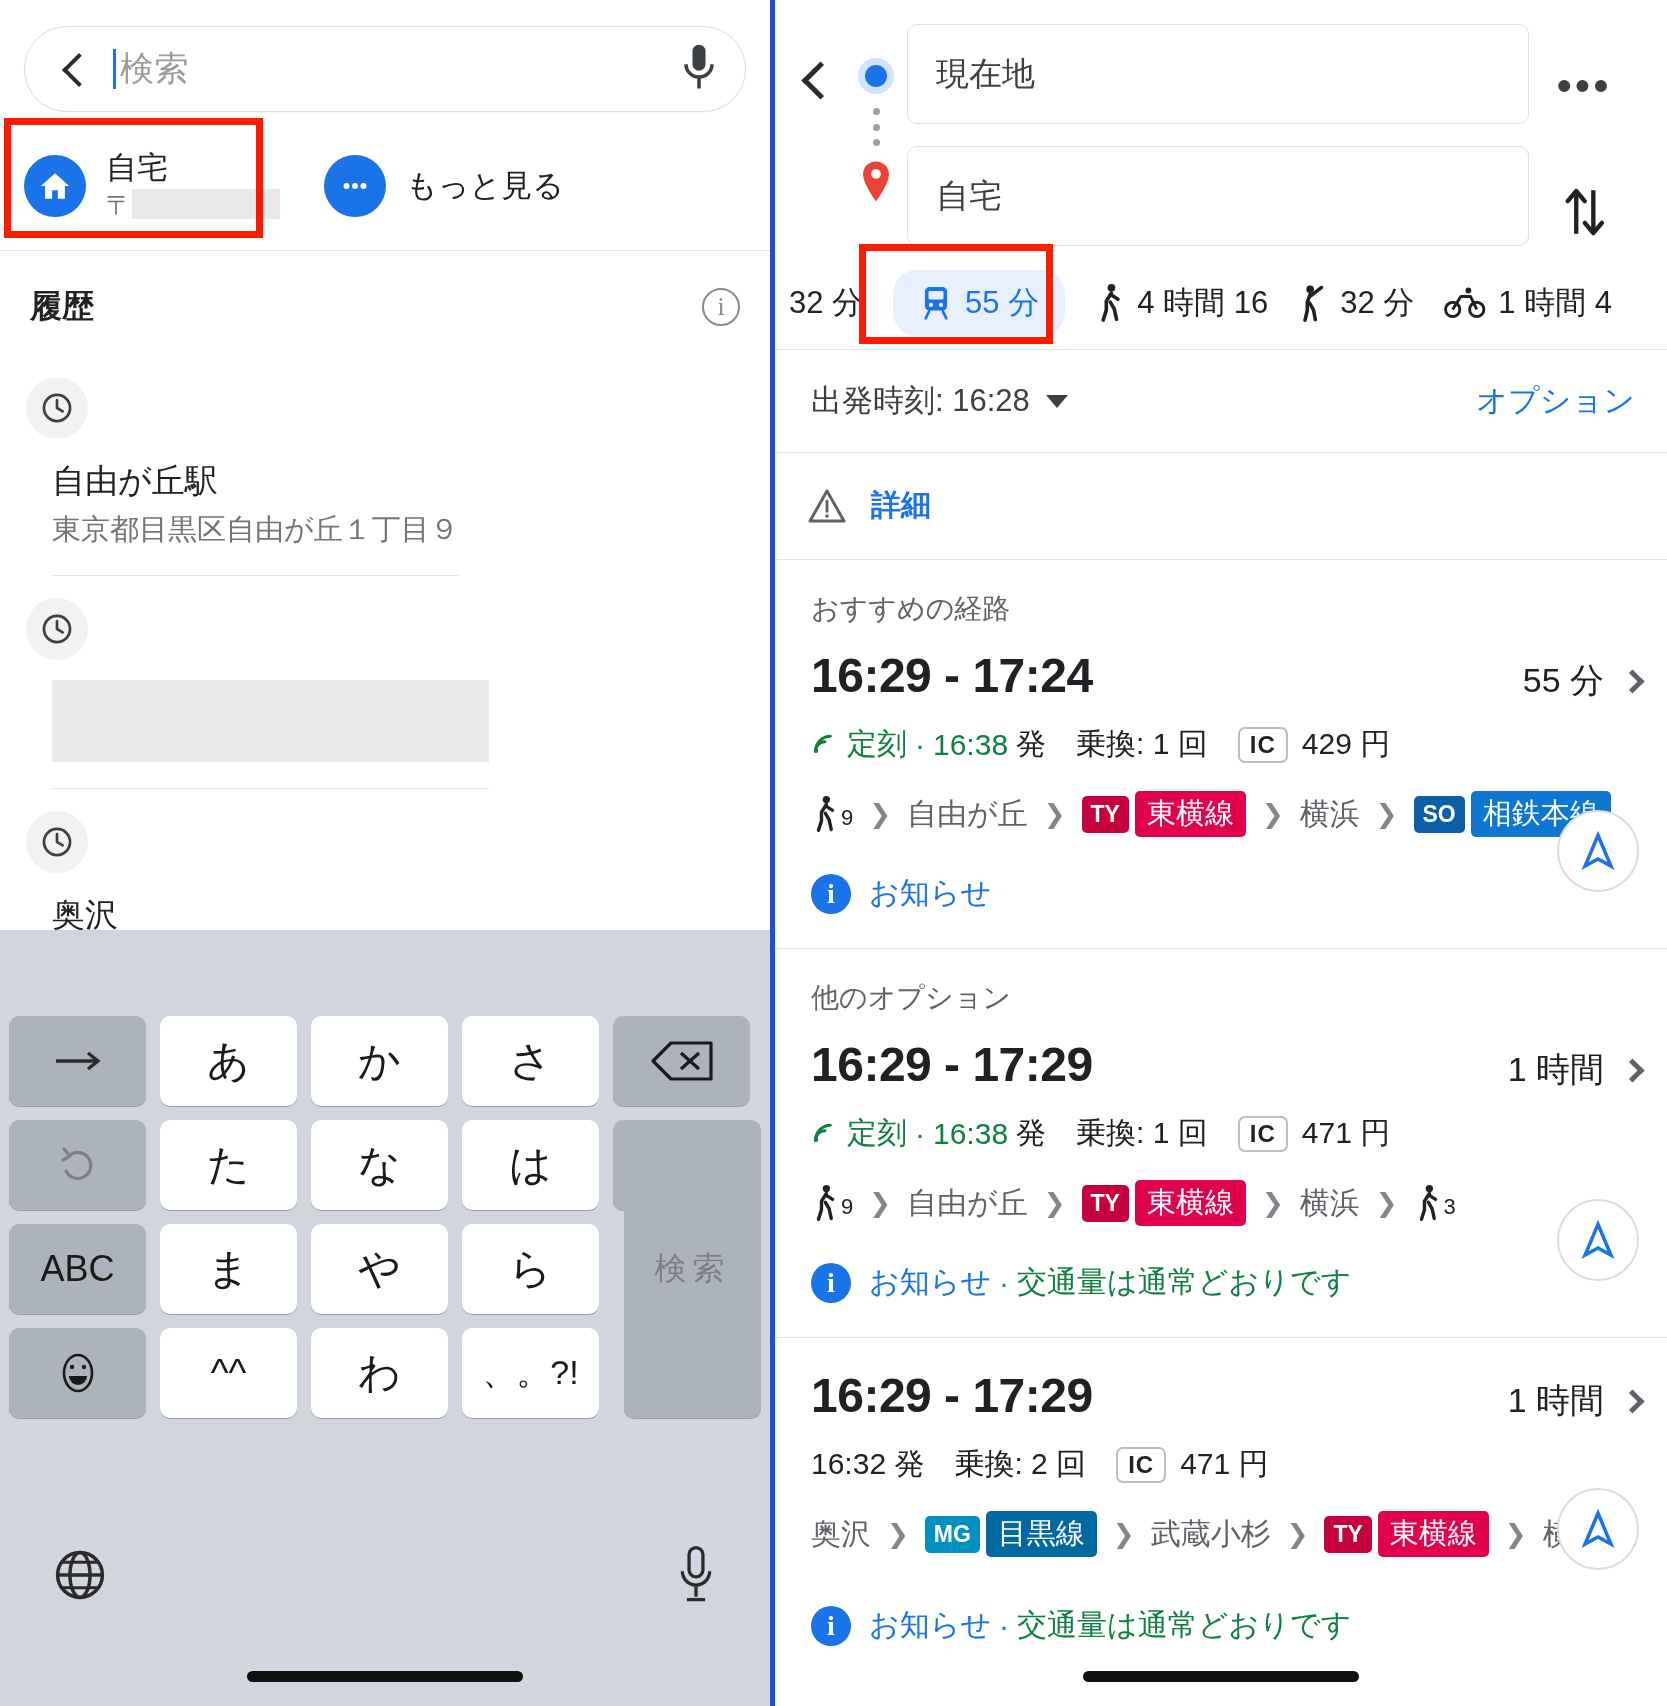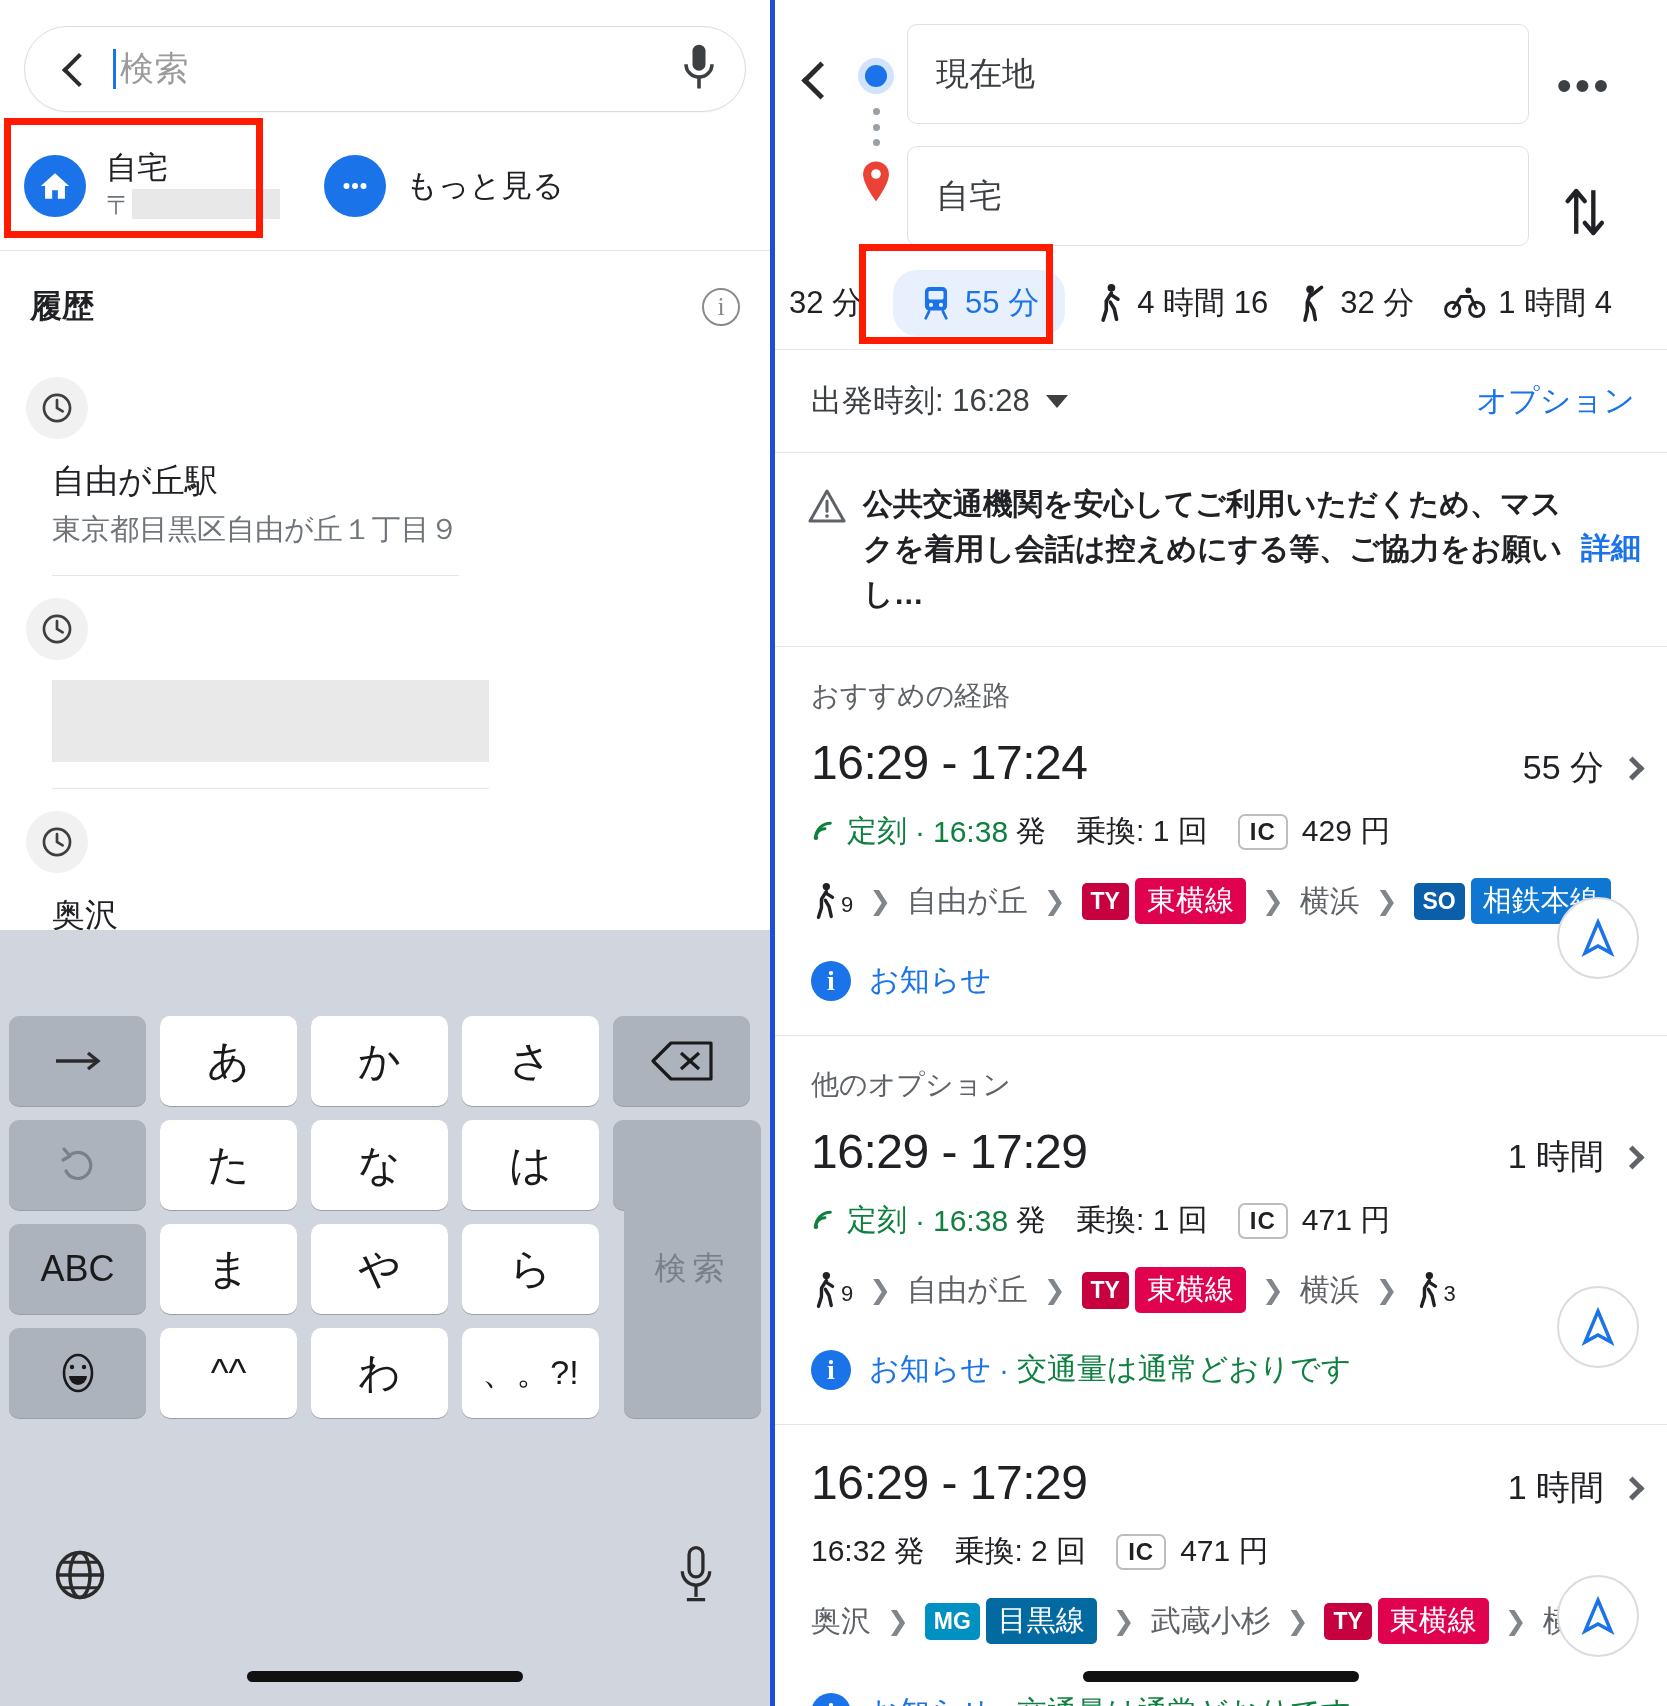--- a/index.html
+++ b/index.html
@@ -281,21 +281,21 @@
   .notice-text {
     flex: 1; font-size: 30px; font-weight: bold; color: #202124;
     line-height: 1.5; margin-left: 10px;
   }
   .notice-detail { font-size: 30px; color: #1a73e8; font-weight: bold; margin-left: 18px; white-space: nowrap; align-self: center; }
 
   
   .section-label { font-size: 28px; color: #5f6368; padding: 30px 0 8px 36px; }
   .route-card { padding: 0 26px 0 36px; position: relative; }
   .route-head { display: flex; align-items: baseline; justify-content: space-between; padding-top: 12px; }
-  .route-time { font-size: 48px; color: #202124; font-weight: 400; letter-spacing: -0.5px; }
+  .route-time { font-size: 48px; color: #202124; font-weight: 700; letter-spacing: -0.5px; }
   .route-dur { font-size: 34px; color: #202124; display: flex; align-items: center; white-space: nowrap; }
   .route-chevron {
     display: inline-block; margin-left: 20px;
     width: 17px; height: 17px;
     border-top: 5px solid #5f6368;
     border-right: 5px solid #5f6368;
     transform: rotate(45deg);
   }
   .route-meta { display: flex; align-items: center; font-size: 30px; margin-top: 20px; flex-wrap: nowrap; }
   .meta-ontime { color: #0f8040; display: flex; align-items: center; white-space: nowrap; }
@@ -661,21 +661,20 @@
     </div>
 
     <div class="notice-row">
       <span class="notice-warn">
         <svg width="40" height="38" viewBox="0 0 24 22">
             <path d="M12 2 L22.2 20 L1.8 20 Z" fill="none" stroke="#5f6368" stroke-width="1.8" stroke-linejoin="round"></path>
             <line x1="12" y1="8" x2="12" y2="14.2" stroke="#5f6368" stroke-width="1.8" stroke-linecap="round"></line>
             <circle cx="12" cy="17" r="1.1" fill="#5f6368"></circle>
           </svg>
       </span>
-      <span class="notice-text">公共交通機関を安心してご利用いただくため、マスクを着用し会話は控えめにする等、ご協力をお願いし…</span>
       <span class="notice-detail">詳細</span>
     </div>
 
     <div class="section-label">おすすめの経路</div>
 
     <div class="route-card">
       <div class="route-head">
         <span class="route-time">16:29 - 17:24</span>
         <span class="route-dur">
           <span>55 分</span>

